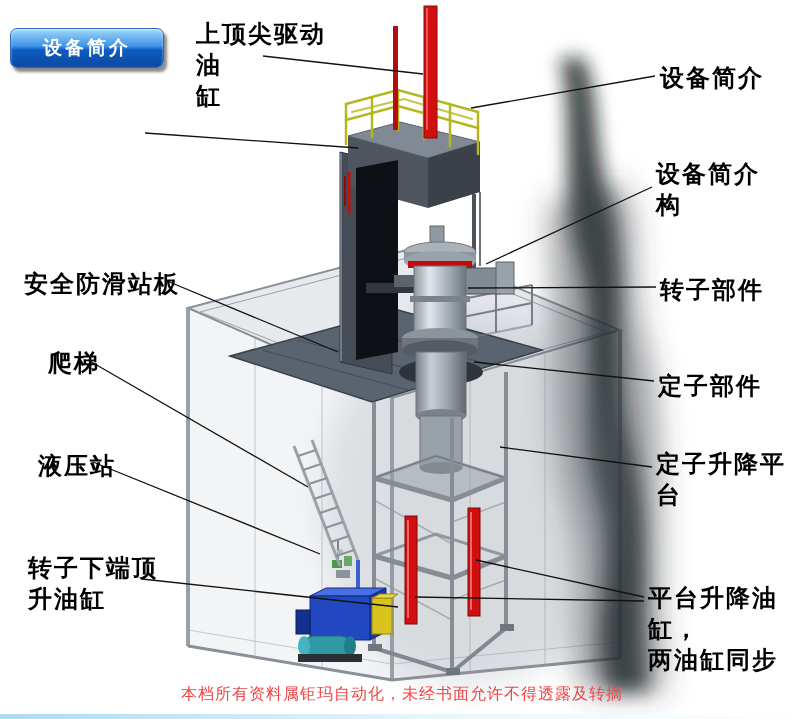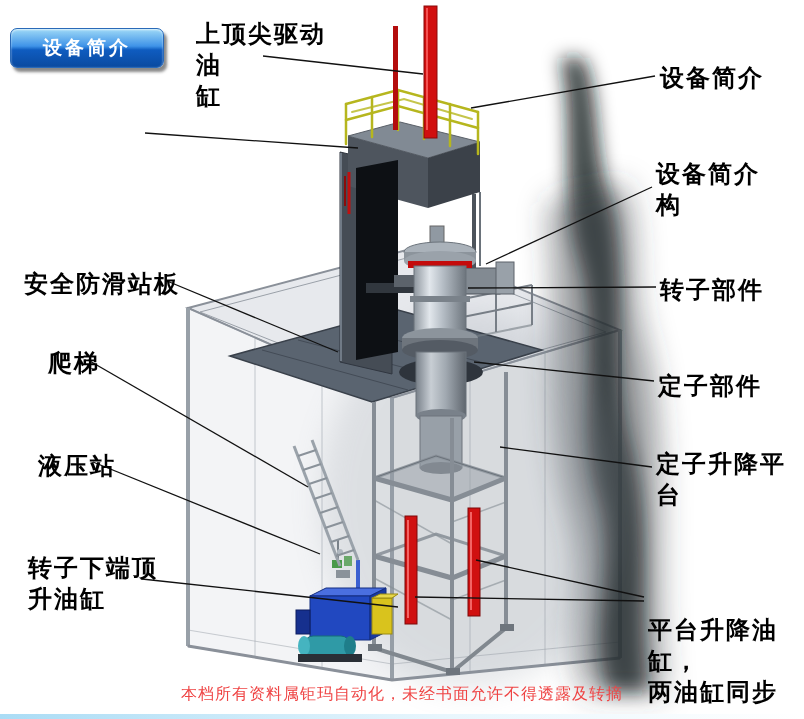--- a/index.html
+++ b/index.html
@@ -236,19 +236,19 @@
 构</div>
   <div class="callout" style="left:24px;top:268px;">安全防滑站板</div>
   <div class="callout" style="left:660px;top:274px;">转子部件</div>
   <div class="callout" style="left:48px;top:348px;font-family:Liberation Serif, serif;">爬梯</div>
   <div class="callout" style="left:658px;top:370px;">定子部件</div>
   <div class="callout" style="left:38px;top:450px;">液压站</div>
   <div class="callout" style="left:656px;top:448px;width:130px;">定子升降平
 台</div>
   <div class="callout" style="left:28px;top:554px;width:140px;font-family:Liberation Mono, monospace;">转子下端顶
 升油缸</div>
-  <div class="callout" style="left:648px;top:614px;width:156px;">平台升降油缸，
+  <div class="callout" style="left:648px;top:582px;width:156px;">平台升降油缸，
 两油缸同步</div>
 
   <div class="footer">本档所有资料属钜玛自动化，未经书面允许不得透露及转摘</div>
 
   <div class="bottom-bar"></div>
 </div>
 
 </body></html>

